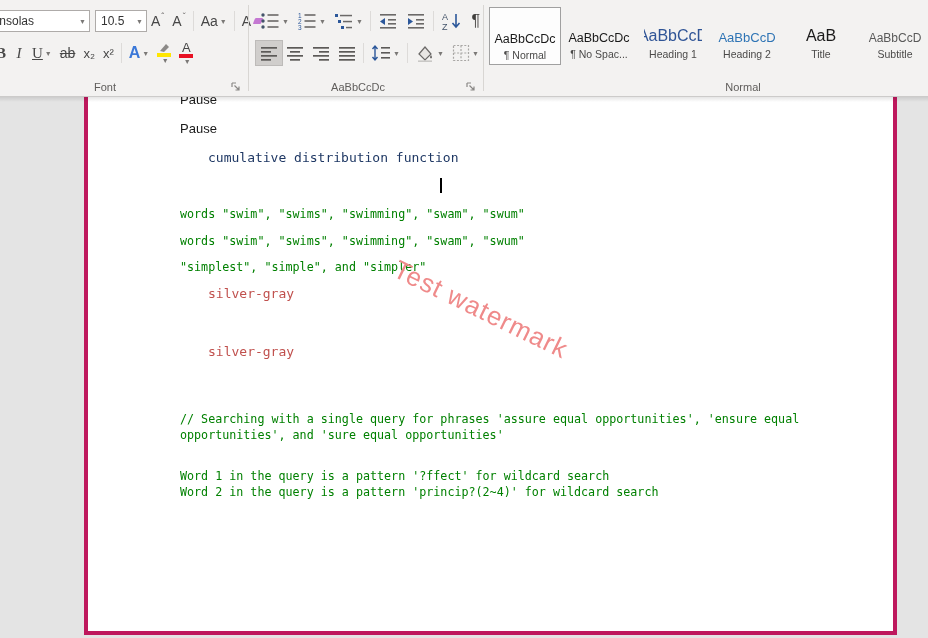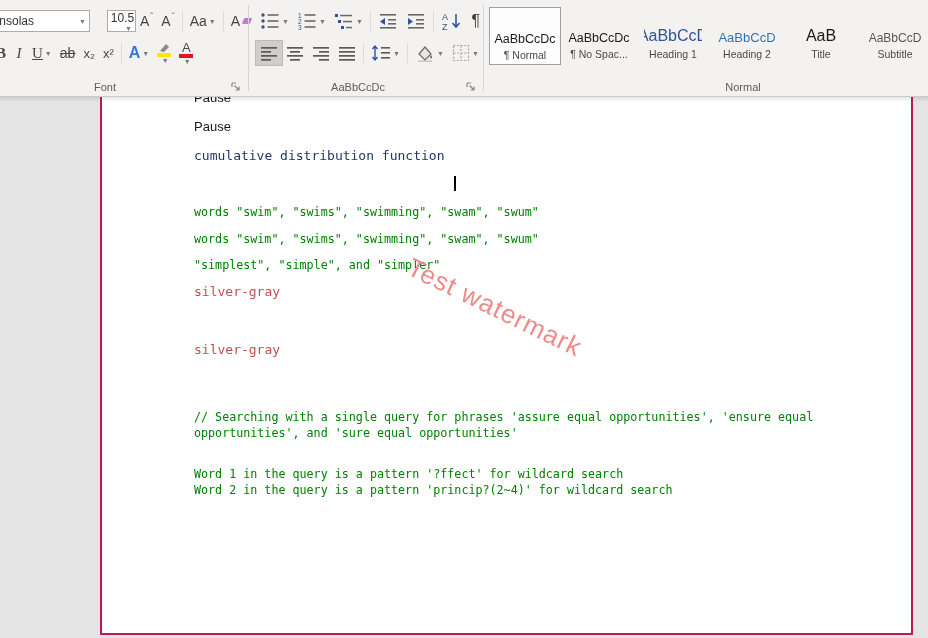--- a/index.html
+++ b/index.html
@@ -40,46 +40,46 @@
   .style-sample { height:34px; display:flex; align-items:flex-end; justify-content:center;
                   overflow:hidden; white-space:nowrap; margin:0 auto; }
   .style-label { font-size:10.5px; color:#4b4a49; margin-top:3px; white-space:nowrap;
                  overflow:hidden; }
 
   
   #doc-area { position:absolute; left:0; top:97px; width:928px; height:541px;
               background:#e4e4e4; overflow:hidden; }
   #doc-shadow { position:absolute; left:0; top:0; width:100%; height:5px;
                 background:linear-gradient(rgba(0,0,0,0.10), rgba(0,0,0,0)); z-index:5; }
-  #page { position:absolute; left:100px; top:-40px; width:813px; height:578px;
-          background:#fff; border:2px solid #be185d; }
+  #page { position:absolute; left:84px; top:-40px; width:813px; height:578px;
+          background:#fff; border:4px solid #be185d; }
   .para { position:absolute; left:92px; white-space:pre-wrap; width:680px; }
   .t-sans   { font-family:"Liberation Sans", sans-serif; font-size:13px; line-height:16px; }
-  .t-mono-lg{ font-family:"DejaVu Sans Mono", monospace; font-size:13px;   line-height:16px; }
+  .t-mono-lg{ font-family:"DejaVu Sans Mono", monospace; font-size:13px;   line-height:16px;margin-left:28px; }
   .t-mono-sm{ font-family:"DejaVu Sans Mono", monospace; font-size:11.7px; line-height:15.5px; }
   #caret { position:absolute; left:352px; top:117px; width:1.5px; height:15px; background:#000; }
   #watermark { position:absolute; left:314px; top:193px; font-size:26px; letter-spacing:1px;
                transform:rotate(26deg); transform-origin:left top; white-space:nowrap; z-index:4; }
 
   svg { display:block; }
 </style>
 </head>
 <body>
 
 <div id="app">
 
   <div id="ribbon">
 
     <div>
       <div class="rrow" style="left:-22px; top:8px;">
         <div class="combo" style="width:112px;">
           <span>Consolas</span>
           <span class="dd">▼</span>
         </div>
-        <div class="combo" style="width:29px; margin-left:17px;flex-direction:column;">
+        <div class="combo" style="width:52px; margin-left:5px;">
           <span>10.5</span>
           <span class="dd">▼</span>
         </div>
         <div class="fbtn">
           <span>A</span>
             <span class="supmark">ˆ</span>
         </div>
         <div class="fbtn">
           <span>A</span>
             <span class="supmark">ˇ</span>

